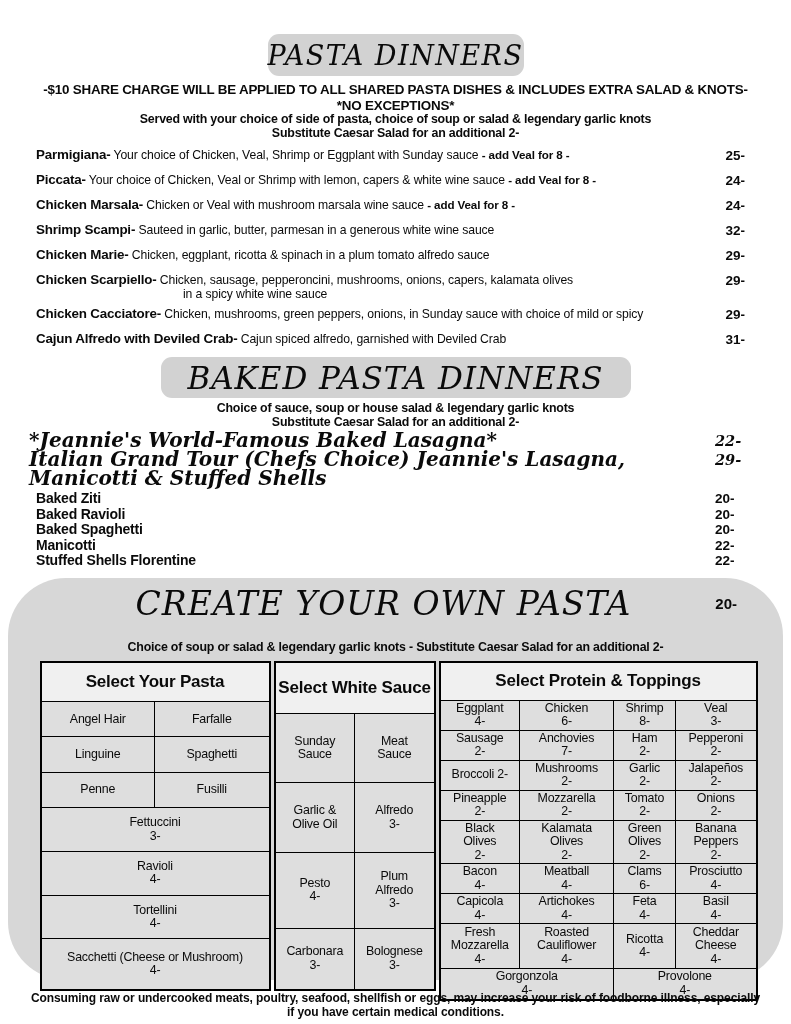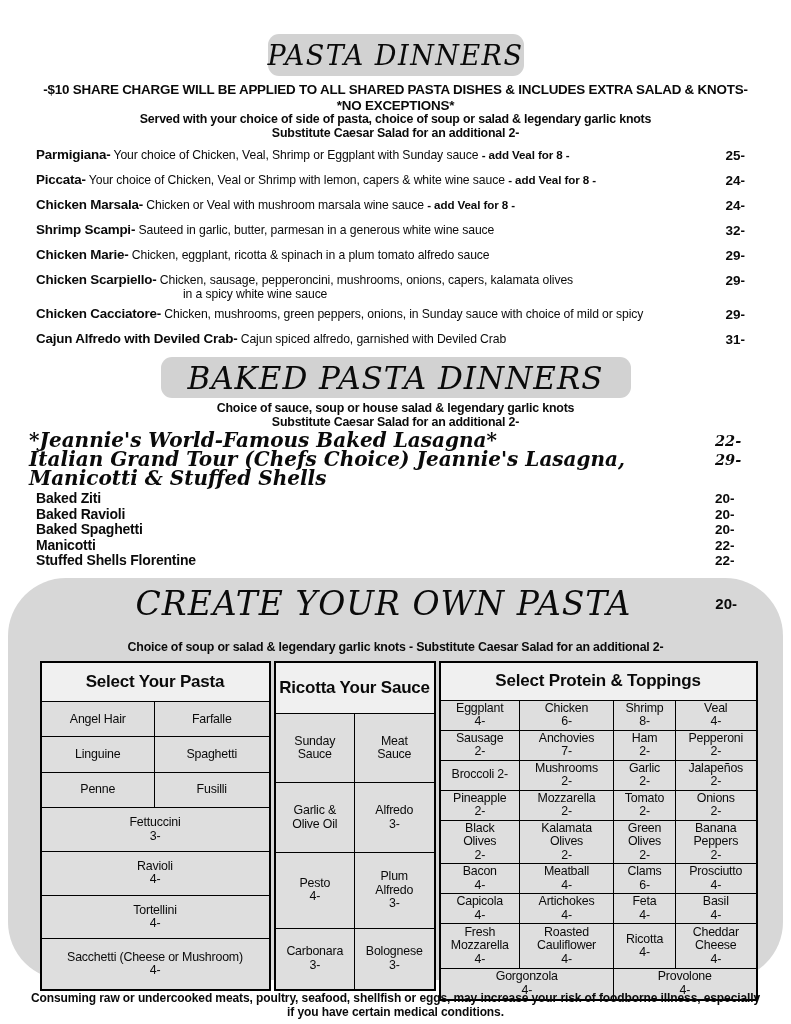--- a/index.html
+++ b/index.html
@@ -234,21 +234,21 @@
       </tbody>
         </table>
 
       <table class="ct t-sauce">
         <colgroup>
             <col style="width:80px">
             <col style="width:80px">
           </colgroup>
         <tbody>
             <tr style="height:38px">
-              <th colspan="2">Ricotta Your Sauce</th>
+              <th colspan="2">Select White Sauce</th>
             </tr>
         <tr style="height:52px">
           <td>Sunday
 Sauce</td>
           <td>Meat
 Sauce</td>
         </tr>
         <tr style="height:52px">
           <td>Garlic &amp;
 Olive Oil</td>
@@ -283,21 +283,21 @@
               <th colspan="4">Select Protein &amp; Toppings</th>
             </tr>
         <tr style="height:27px">
           <td>Eggplant
 4-</td>
           <td>Chicken
 6-</td>
           <td>Shrimp
 8-</td>
           <td>Veal
-4-</td>
+3-</td>
         </tr>
         <tr style="height:27px">
           <td>Sausage
 2-</td>
           <td>Anchovies
 7-</td>
           <td>Ham
 2-</td>
           <td>Pepperoni
 2-</td>

